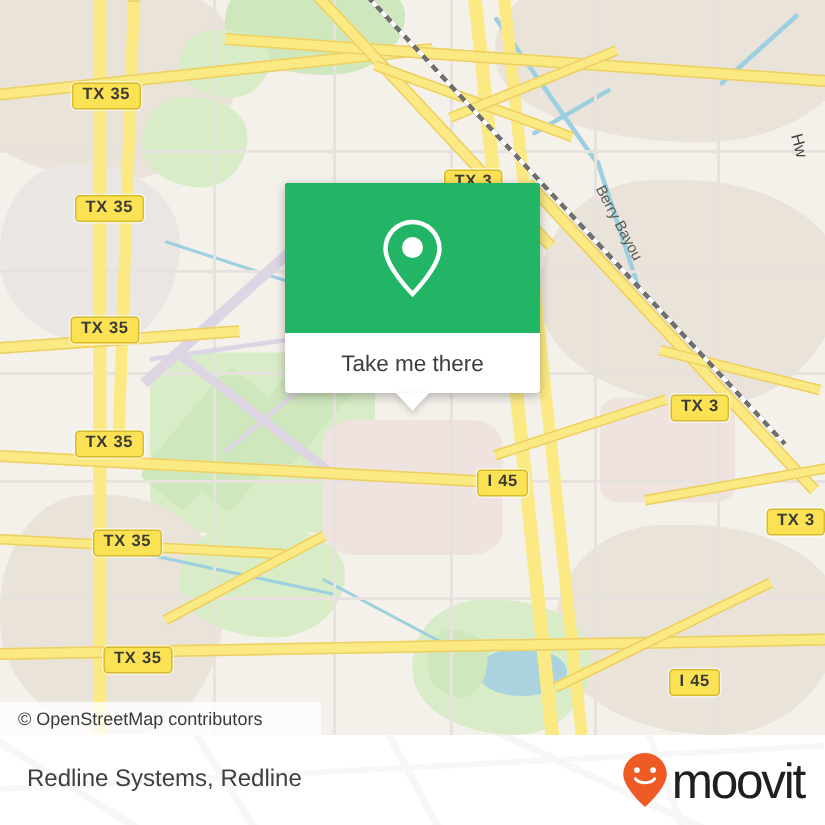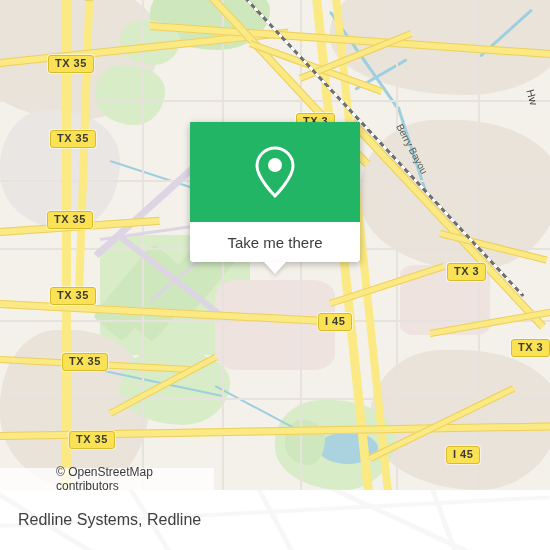--- a/index.html
+++ b/index.html
@@ -48,21 +48,21 @@
   .card-bottom{height:40px;display:flex;align-items:center;justify-content:center;background:#fff;
     border-radius:0 0 2px 2px;}
   .card-cta{font-size:15px;color:#3c3c3c;}
   .card-tail{position:absolute;left:50%;bottom:-12px;margin-left:-11px;width:0;height:0;
     border-left:11px solid transparent;border-right:11px solid transparent;border-top:12px solid #fff;
     filter:drop-shadow(0 2px 2px rgba(0,0,0,.18));}
 
   
   .attrib{position:absolute;left:0;bottom:0;height:22px;width:214px;
     background:rgba(255,255,255,.78);display:flex;align-items:center;}
-  .attrib span{font-size:12px;color:#3a3a3a;padding-left:12px;margin-left:44px;}
+  .attrib span{font-size:12px;color:#3a3a3a;padding-left:12px;}
 
   
   .footer{position:absolute;left:0;top:490px;width:550px;height:60px;background:#fff;
     display:flex;align-items:center;overflow:hidden;}
   .footer-ghost{position:absolute;inset:0;opacity:.07;}
   .footer-ghost i{position:absolute;background:#9a9a9a;transform-origin:0 50%;display:block;}
   .footer-title{position:relative;font-size:16px;color:#404040;padding-left:18px;}
   .brand{position:absolute;right:14px;top:50%;transform:translateY(-50%);
     display:flex;align-items:center;gap:2px;}
   .brand-word{font-size:33px;color:#1f1f1f;letter-spacing:-1.5px;line-height:1;}
@@ -179,15 +179,24 @@
       <i style="left:-20px;top:-10px;width:420px;height:5px;transform:rotate(32deg);"></i>
       <i style="left:120px;top:-20px;width:300px;height:5px;transform:rotate(58deg);"></i>
       <i style="left:250px;top:-20px;width:300px;height:5px;transform:rotate(62deg);"></i>
       <i style="left:330px;top:-5px;width:320px;height:5px;transform:rotate(25deg);"></i>
       <i style="left:0px;top:34px;width:550px;height:4px;transform:rotate(-3deg);"></i>
       <i style="left:430px;top:-10px;width:180px;height:5px;transform:rotate(70deg);"></i>
     </div>
 
     <div class="footer-title">Redline Systems, Redline</div>
 
+    <div class="brand">
+      <svg width="32" height="38" viewBox="0 0 32 38">
+        <path d="M16 1 C8 1 1.5 7.4 1.5 15.2 C1.5 24.5 16 37 16 37 C16 37 30.5 24.5 30.5 15.2 C30.5 7.4 24 1 16 1 Z" fill="#ef5b25"></path>
+        <circle cx="10.6" cy="12.4" r="1.9" fill="#ffffff"></circle>
+        <circle cx="21.4" cy="12.4" r="1.9" fill="#ffffff"></circle>
+        <path d="M9.6 18.2 C11.8 21.6 20.2 21.6 22.4 18.2" fill="none" stroke="#ffffff" stroke-width="2" stroke-linecap="round"></path>
+      </svg>
+      <div class="brand-word">moovit</div>
+    </div>
   </div>
 
 </div>
 
 </body></html>

